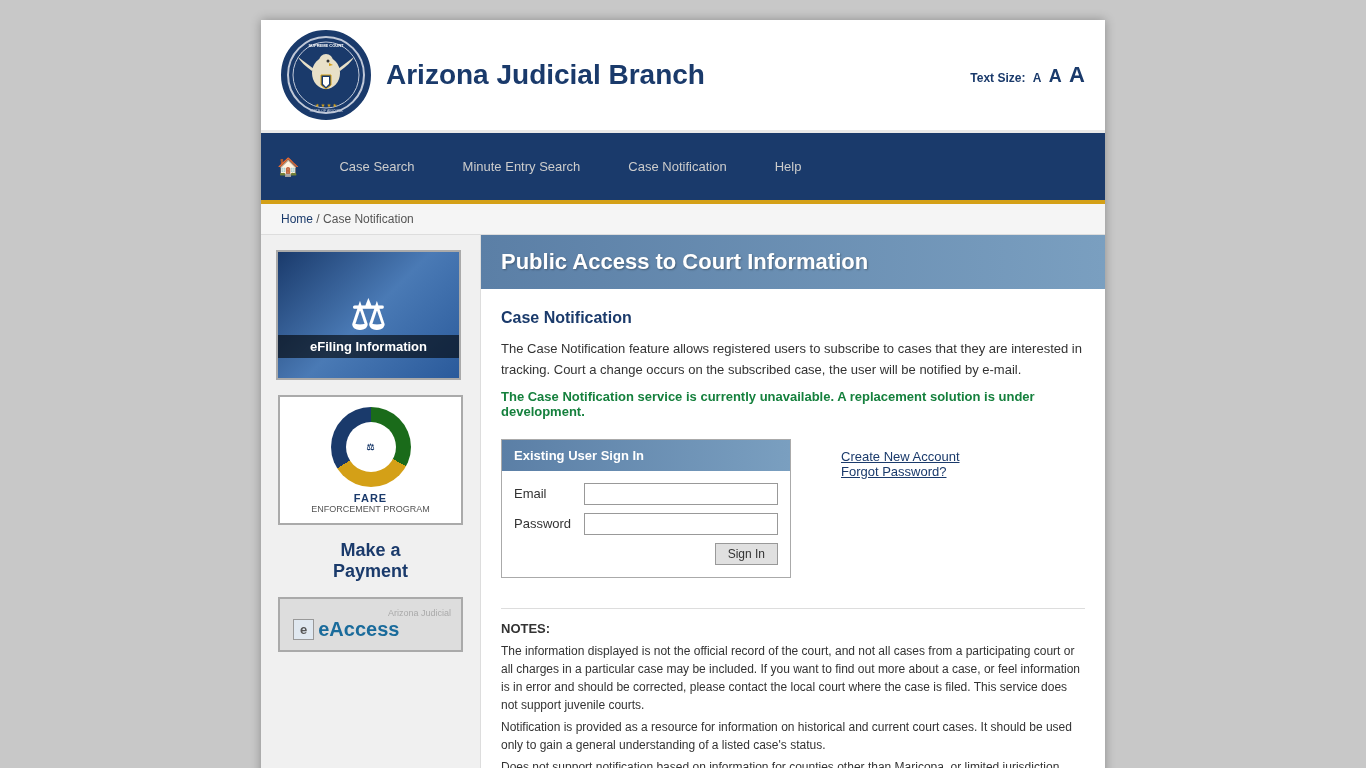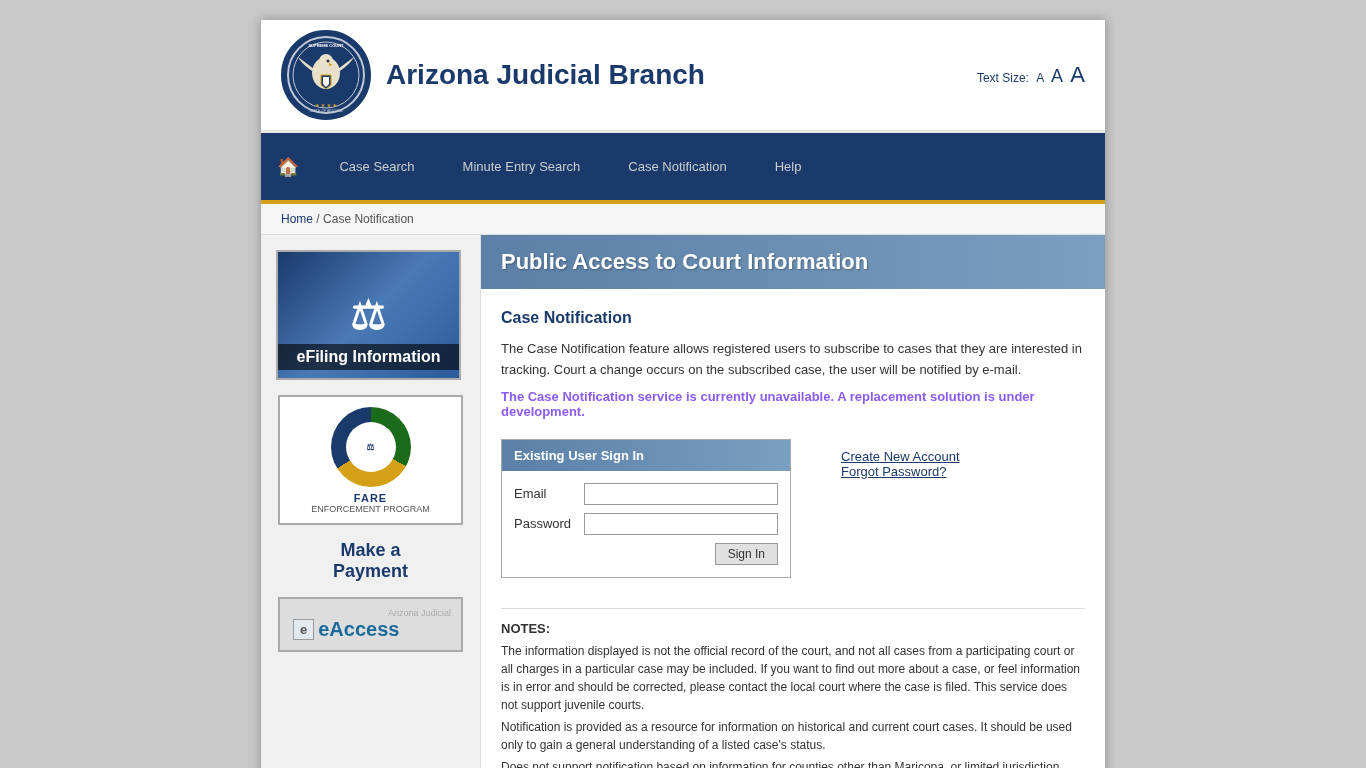--- a/index.html
+++ b/index.html
@@ -48,21 +48,21 @@
     #site-title {
       color: #1a3a6b;
       font-size: 28px;
       font-weight: bold;
     }
     #text-size {
       font-size: 12px;
       color: #555;
       text-align: right;
     }
-    #text-size span { margin-left: 4px; color: #1a3a6b; font-weight: normal; cursor: pointer; }
+    #text-size span { margin-left: 4px; color: #1a3a6b; font-weight: bold; cursor: pointer; }
     #text-size .large { font-size: 18px; }
     #text-size .xlarge { font-size: 22px; }
     
     #nav {
       background: #1a3a6b;
       display: flex;
       align-items: center;
       padding: 0;
       border-bottom: 4px solid #d4a017;
     }
@@ -113,26 +113,26 @@
       justify-content: center;
       color: white;
       font-size: 12px;
       font-weight: bold;
       border: 2px solid #aaa;
       position: relative;
       overflow: hidden;
     }
     .sidebar-banner .banner-img .efiling-text {
       position: absolute;
-      bottom: 8px;
+      bottom: 20px;
       left: 0;
       right: 0;
       background: rgba(0,0,0,0.6);
       color: #fff;
-      font-size: 16px;
+      font-size: 13px;
       padding: 4px;
     }
     .sidebar-banner .banner-img .scales {
       font-size: 40px;
     }
     .fare-banner {
       width: 185px;
       height: 130px;
       border: 2px solid #aaa;
       display: flex;
@@ -228,21 +228,21 @@
       margin-bottom: 12px;
       font-weight: bold;
     }
     .info-text {
       color: #333;
       font-size: 13px;
       line-height: 1.6;
       margin-bottom: 8px;
     }
     .warning-text {
-      color: #8b5cf6;
+      color: #15803d;
       font-size: 13px;
       font-weight: bold;
       margin-bottom: 20px;
     }
     
     #signin-area {
       display: flex;
       align-items: flex-start;
       margin-bottom: 30px;
     }

